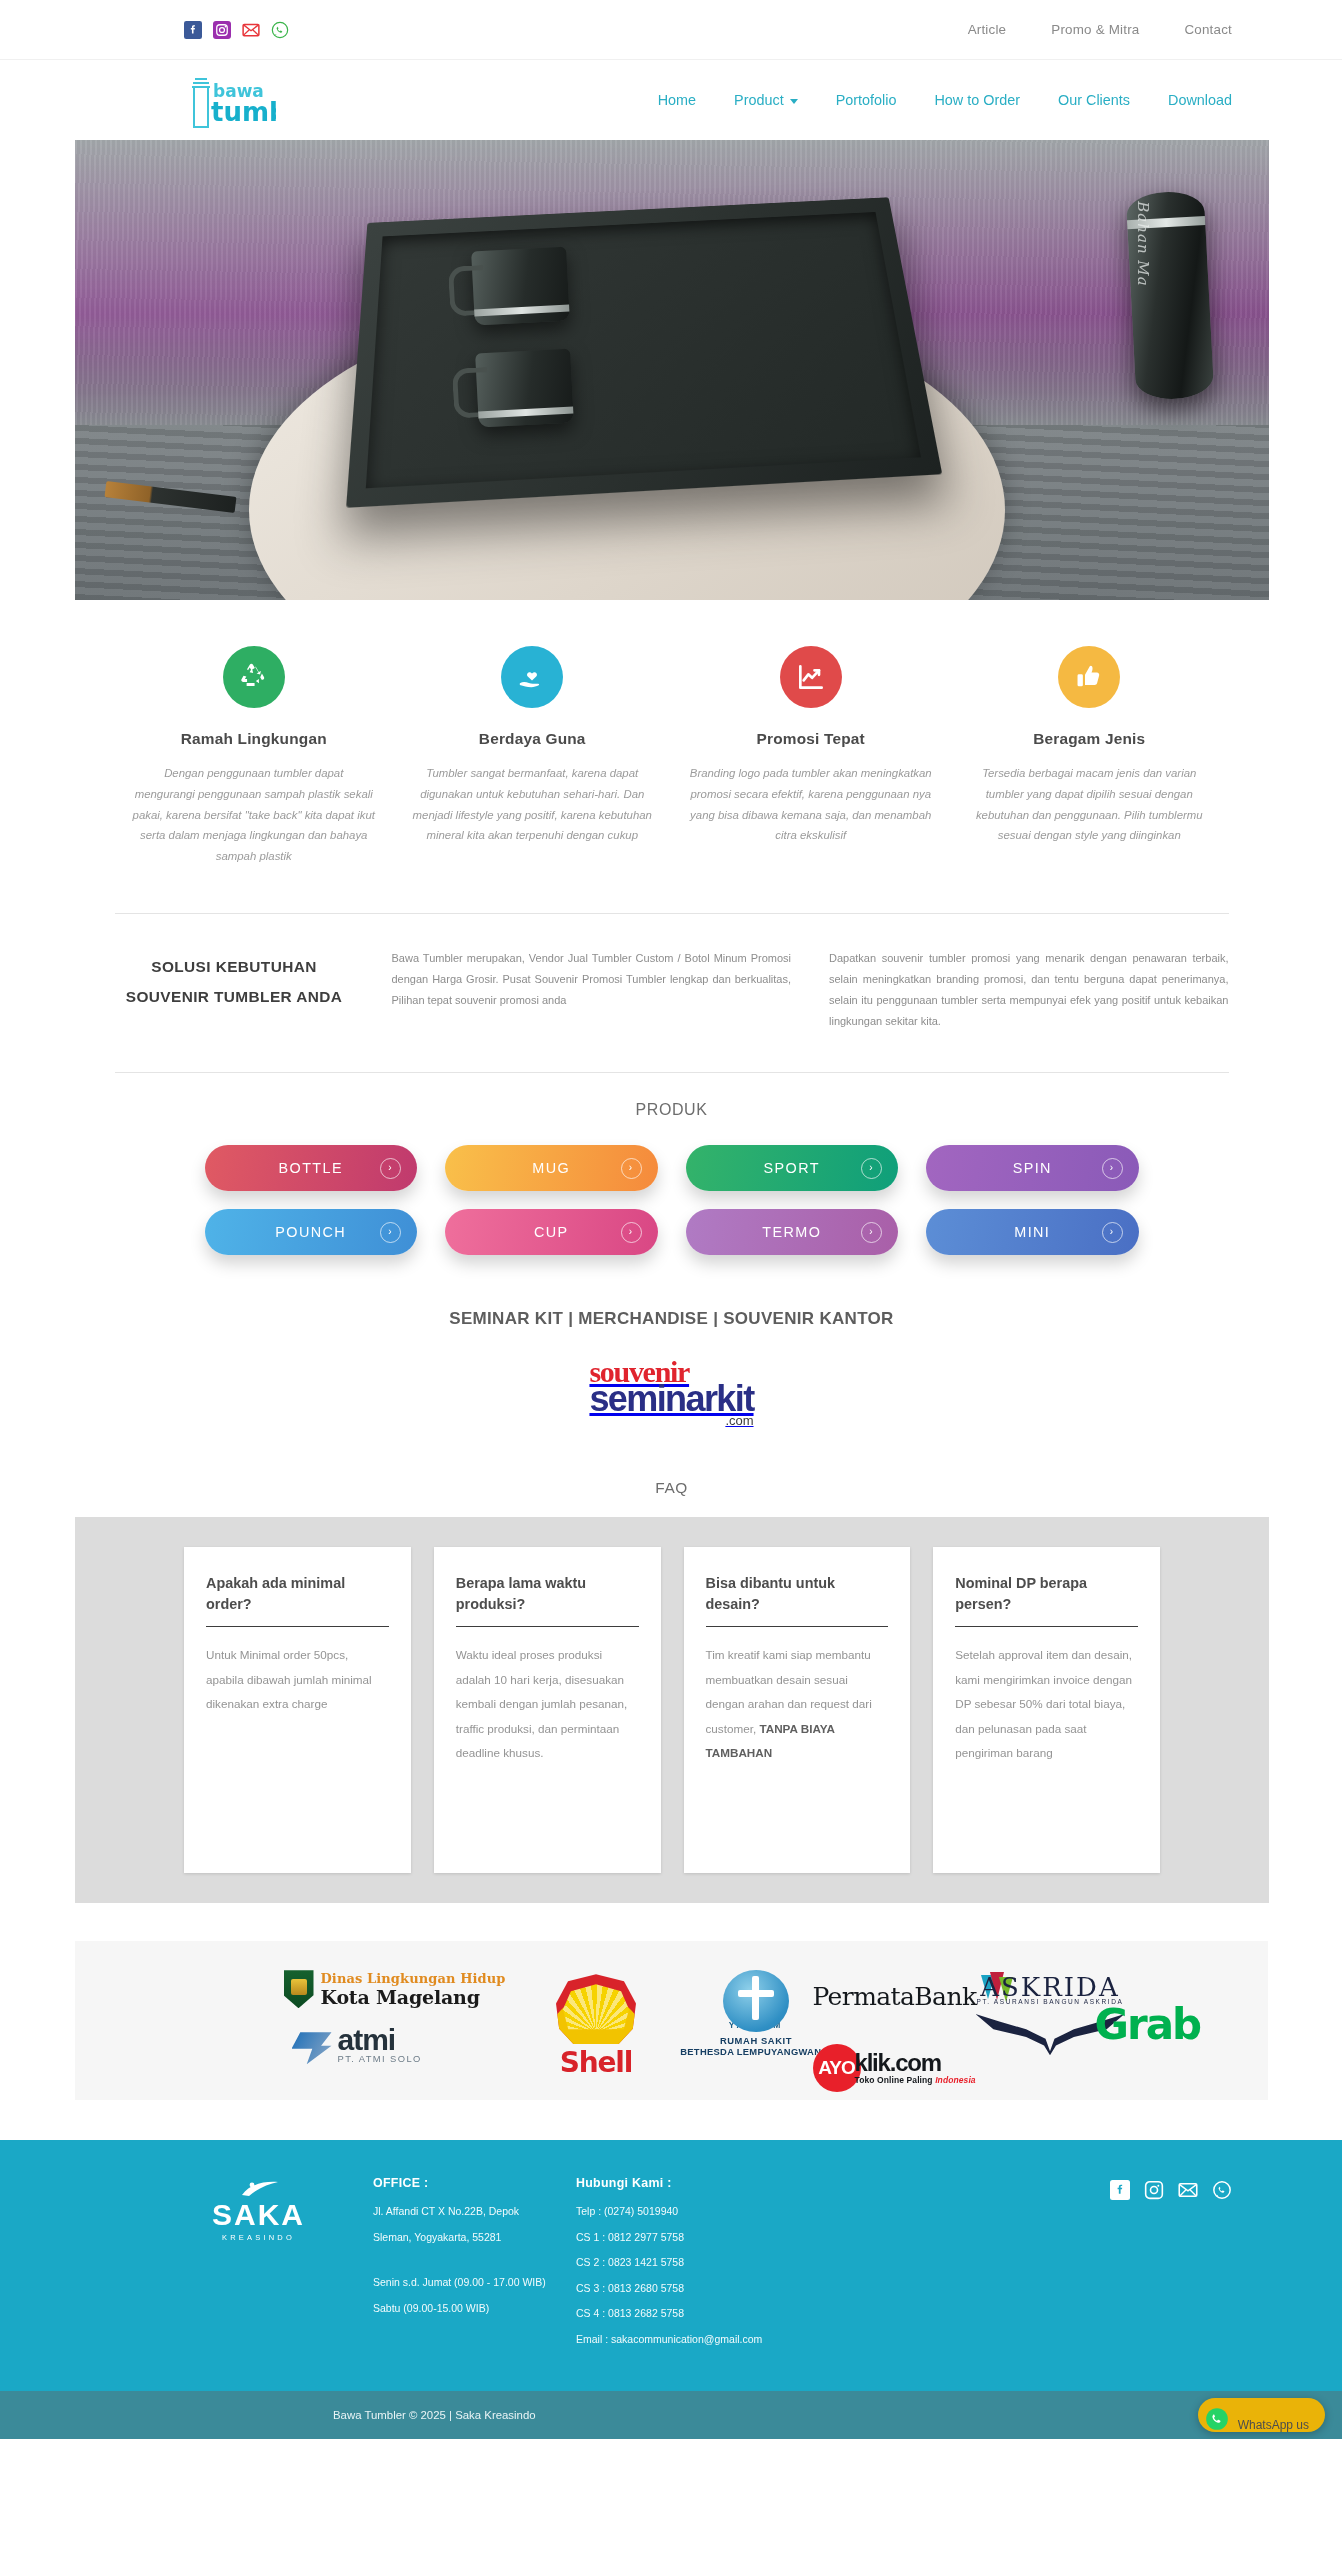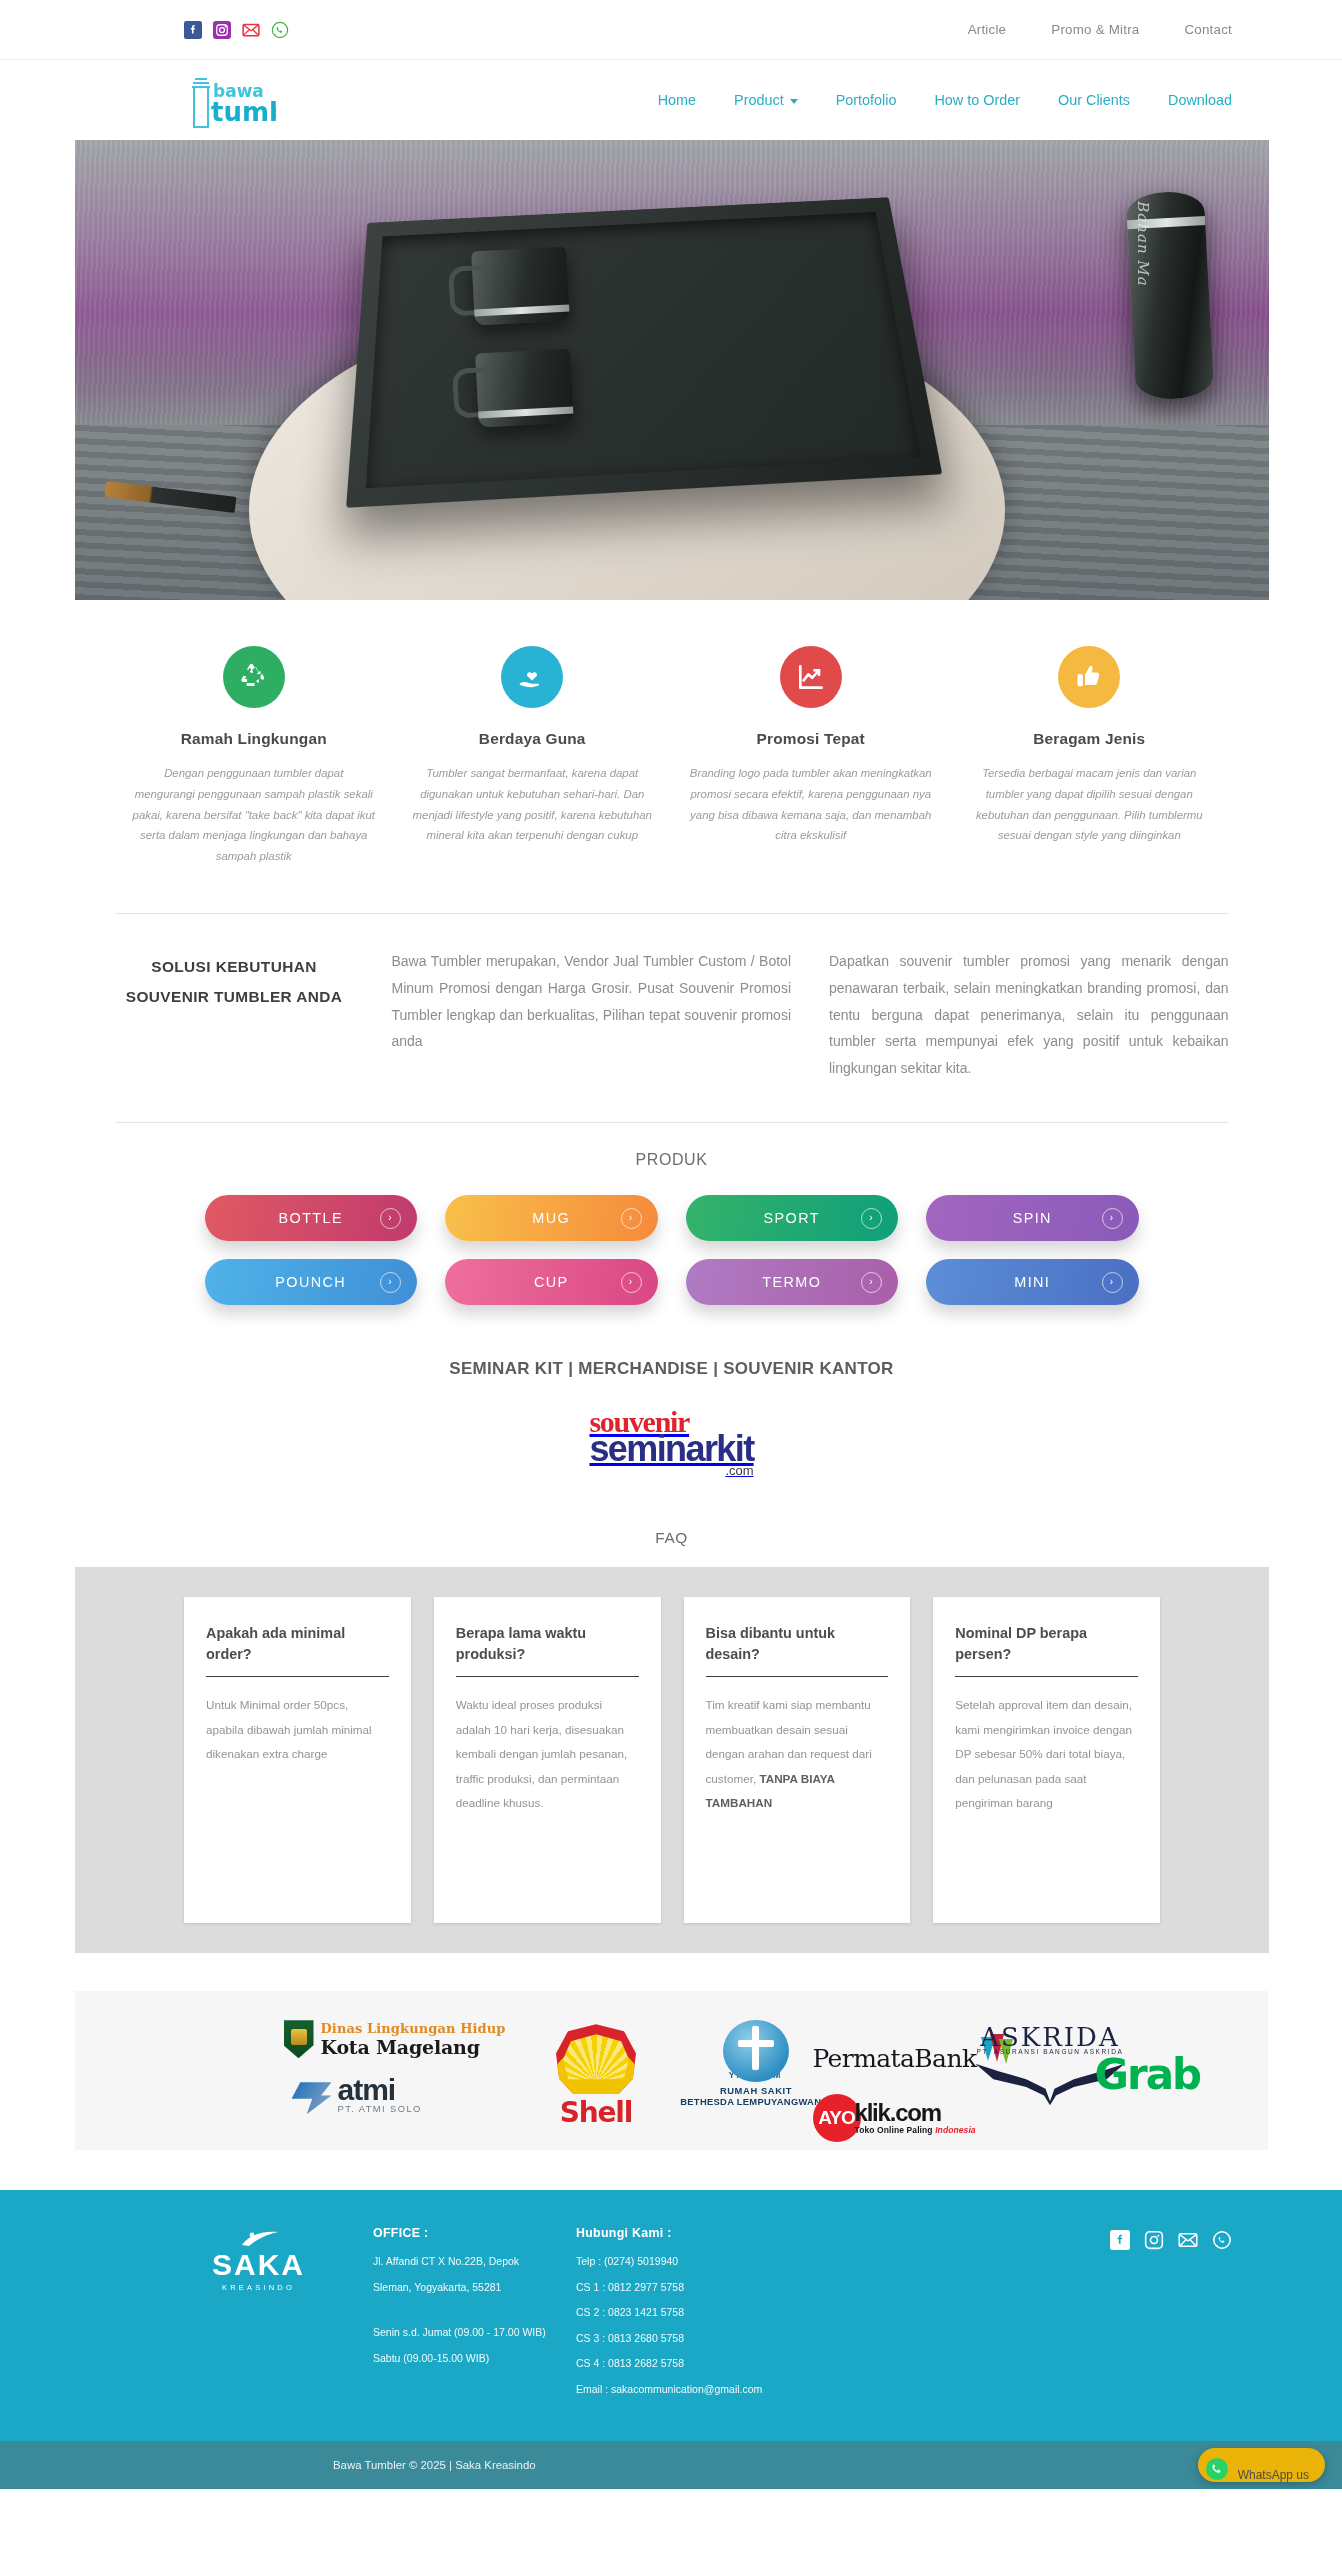--- a/index.html
+++ b/index.html
@@ -217,21 +217,21 @@
     text-align: center;
     font-size: 15.4px;
     font-weight: bold;
     color: #3e3e3e;
     line-height: 1.95;
     letter-spacing: 0.4px;
     padding-top: 4px;
   }
   .solusi-col {
     flex: 1;
-    font-size: 14px;
+    font-size: 11px;
     color: #8d8d8d;
     line-height: 1.92;
     text-align: justify;
   }
 
   
   .produk-sec { padding: 28px 40px 10px; }
   .sec-title {
     text-align: center;
     font-size: 16px;
@@ -394,21 +394,21 @@
   .bt-circle::before{
     content:""; position:absolute; left:29px; top:6px; width:7px; height:44px; background:#fff; border-radius:2px;
   }
   .bt-circle::after{
     content:""; position:absolute; left:15px; top:20px; width:36px; height:7px; background:#fff; border-radius:2px;
   }
   .bt-yar { font-size: 8.5px; color: #1c5f86; letter-spacing: 3px; margin-top: -12px; font-weight: bold;}
   .bt-1 { font-size: 9.4px; font-weight: bold; color: #173f63; letter-spacing: 0.6px; margin-top: 5px;}
   .bt-2 { font-size: 9.4px; font-weight: bold; color: #173f63; letter-spacing: 0.3px;}
 
-  .permata { left: 668px; top: 32px; display:flex; align-items:flex-start; gap:3px;}
+  .permata { left: 668px; top: 20px; display:flex; align-items:flex-start; gap:3px;}
   .pm-t { font-family: "DejaVu Serif", serif; font-size: 25px; color: #14181c; letter-spacing: -0.6px;}
   .pm-v { position: relative; width: 34px; height: 34px; margin-top: -10px;}
   .pm-v i { position:absolute; display:block; width:0; height:0; }
   .pm-v .a{ left:2px; top:3px; border-left:7px solid transparent;border-right:7px solid transparent;border-top:24px solid #1aa3c4;}
   .pm-v .b{ left:11px; top:0px; border-left:7px solid transparent;border-right:7px solid transparent;border-top:28px solid #c0203c;}
   .pm-v .c{ left:20px; top:5px; border-left:7px solid transparent;border-right:7px solid transparent;border-top:25px solid #76b82a;}
 
   .ayo { left: 668px; top: 82px; display:flex; align-items:center; gap:0;}
   .ayo-c { width: 48px; height: 48px; border-radius: 50%; background:#e8202a; display:flex;align-items:center;justify-content:center;color:#fff;font-weight:bold;font-size:19px;letter-spacing:-1px;}
   .ayo-r { margin-left: -6px; }

